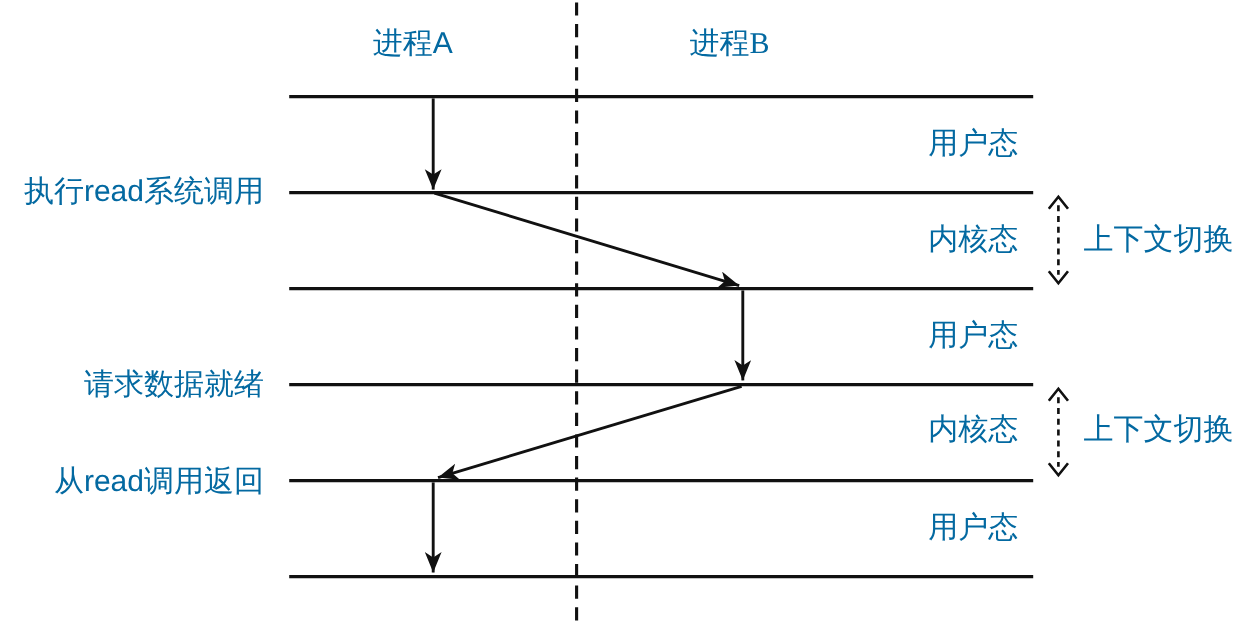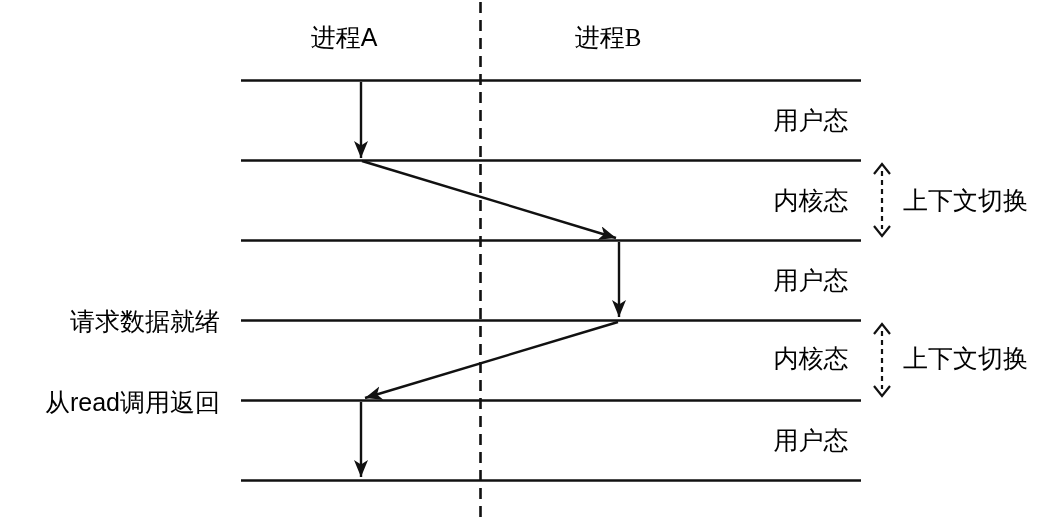--- a/index.html
+++ b/index.html
@@ -19,21 +19,21 @@
     position: absolute;
     left: 0;
     top: 0;
     width: 1042px;
     height: 524px;
   }
   .lbl {
     position: absolute;
     font-size: 25px;
     line-height: 1;
-    color: #000000;
+    color: #0369a1;
     white-space: nowrap;
     user-select: none;
   }
   .lbl.centered { transform: translate(-50%, -50%); }
   .lbl.vcenter  { transform: translateY(-50%); }
   .lbl.right-anchor { text-align: right; }
 </style>
 </head>
 <body>
 
@@ -70,20 +70,21 @@
     <g stroke="#111111" fill="none">
       <line x1="882" y1="331" x2="882" y2="389" stroke-width="2.2" stroke-dasharray="5,4"></line>
       <path d="M874,334 L882,324 L890,334" stroke-width="2.2"></path>
       <path d="M874,386 L882,396 L890,386" stroke-width="2.2"></path>
     </g>
   </svg>
 
   <div class="lbl centered" style="left:344px; top:37px;">进程A</div>
   <div class="lbl centered" style="left:608px; top:37px;font-family:Liberation Serif, serif;">进程B</div>
 
+  <div class="lbl vcenter right-anchor" style="right:822px; top:160px;">执行read系统调用</div>
   <div class="lbl vcenter right-anchor" style="right:822px; top:321px;">请求数据就绪</div>
   <div class="lbl vcenter right-anchor" style="right:822px; top:402px;">从read调用返回</div>
 
   <div class="lbl centered" style="left:811px; top:120px;">用户态</div>
   <div class="lbl centered" style="left:811px; top:200px;">内核态</div>
   <div class="lbl centered" style="left:811px; top:280px;">用户态</div>
   <div class="lbl centered" style="left:811px; top:358px;">内核态</div>
   <div class="lbl centered" style="left:811px; top:440px;">用户态</div>
 
   <div class="lbl vcenter" style="left:903px; top:200px;">上下文切换</div>

